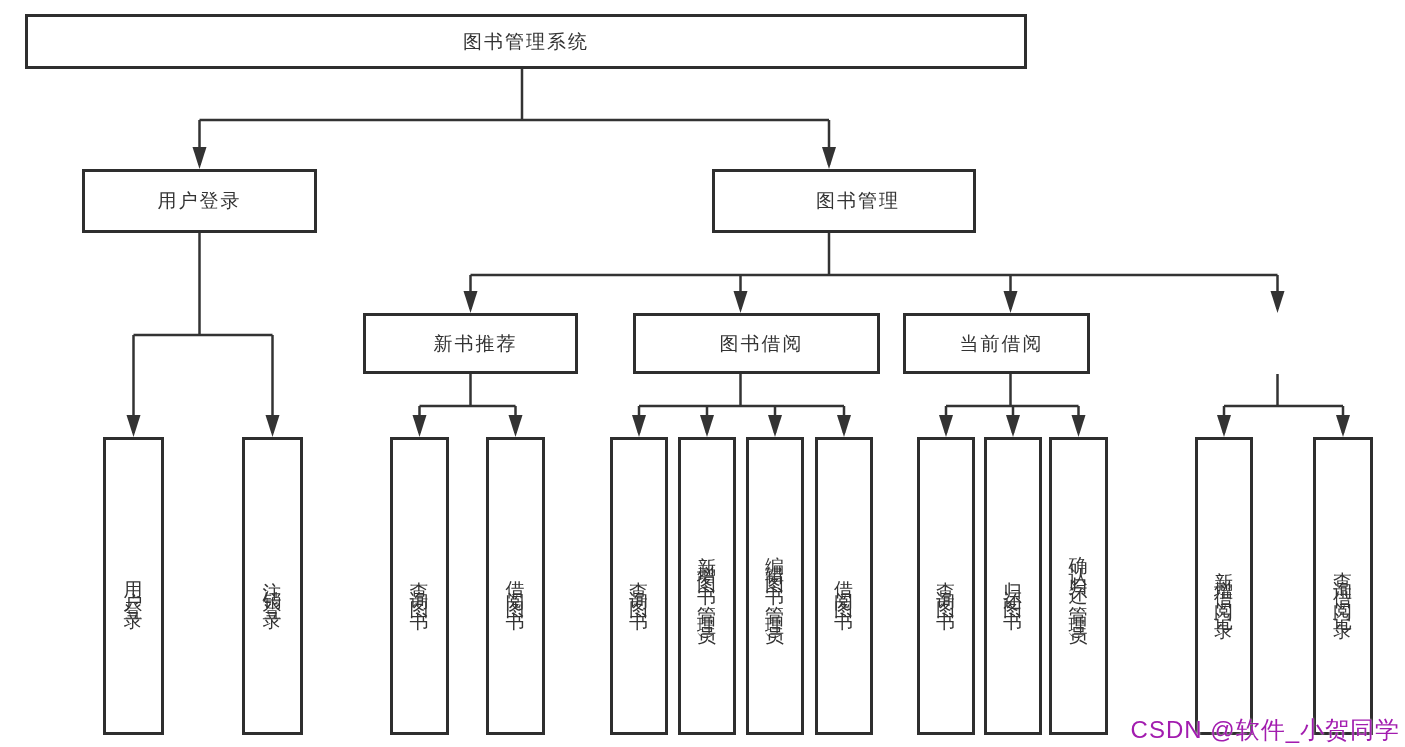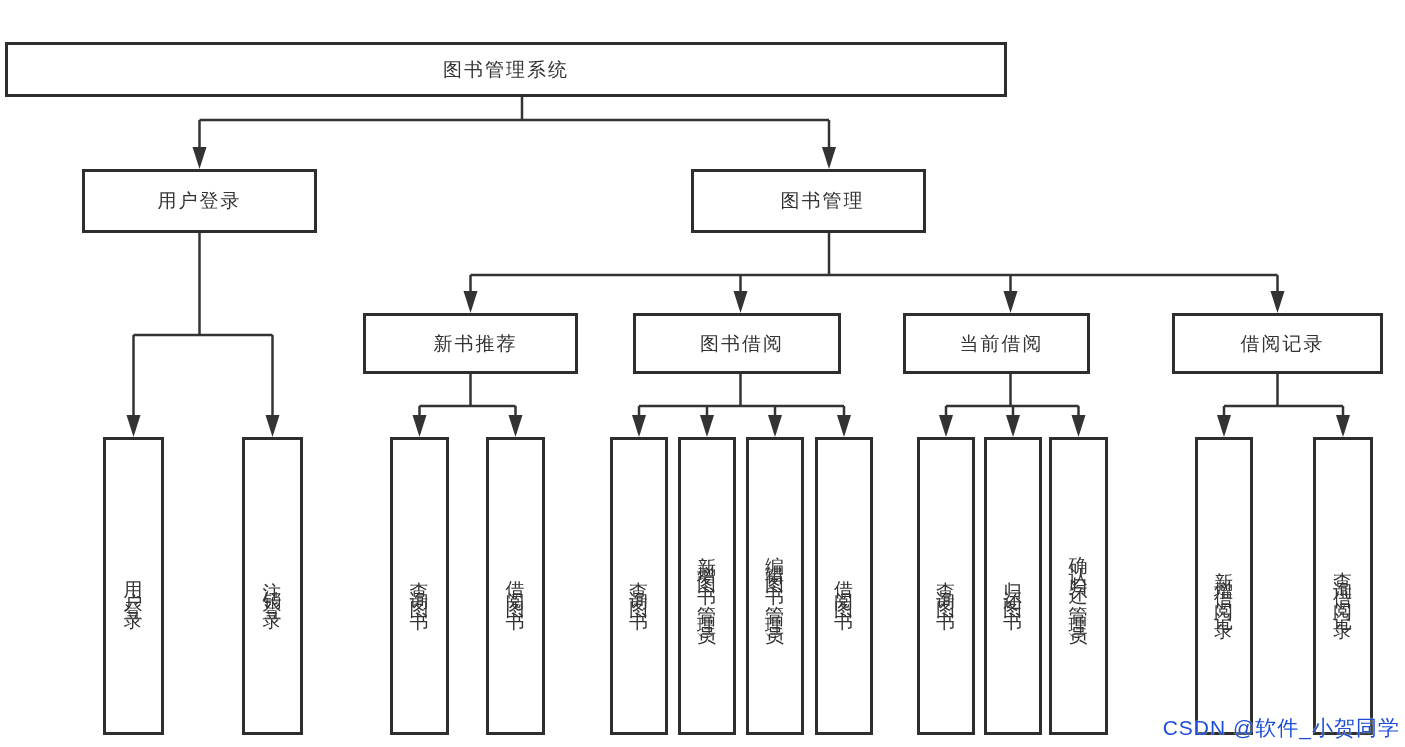--- a/index.html
+++ b/index.html
@@ -38,49 +38,49 @@
     white-space: nowrap;
   }
   .node.v .lbl {
     writing-mode: vertical-rl;
     text-orientation: mixed;
     font-size: 19px;
     letter-spacing: 10px;
     line-height: 1;
     white-space: nowrap;
   }
-  .root-box   { left: 5px;  top: 14px;  width: 1002px; height: 55px; margin-top: 28px; }
+  .root-box   { left: 25px;  top: 14px;  width: 1002px; height: 55px; }
   .l2a        { left: 82px;  top: 169px; width: 235px;  height: 64px; }
-  .l2b        { left: 691px; top: 169px; width: 235px;  height: 64px; padding-left: 28px; }
+  .l2b        { left: 712px; top: 169px; width: 264px;  height: 64px; padding-left: 28px; }
   .l3         { top: 313px; height: 61px; padding-left: 10px; }
   .l3a { left: 363px;  width: 215px; }
-  .l3b { left: 633px;  width: 208px; }
+  .l3b { left: 633px;  width: 247px; }
   .l3c { left: 903px;  width: 187px; }
   .l3d { left: 1172px; width: 211px; }
   .leaf { top: 437px; height: 298px; }
   .a1 { left: 103px;  width: 61px; }
   .a2 { left: 242px;  width: 61px; }
   .b1 { left: 390px;  width: 59px; }
   .b2 { left: 486px;  width: 59px; }
   .c1 { left: 610px;  width: 58px; }
   .c2 { left: 678px;  width: 58px; }
   .c3 { left: 746px;  width: 58px; }
   .c4 { left: 815px;  width: 58px; }
   .d1 { left: 917px;  width: 58px; }
   .d2 { left: 984px;  width: 58px; }
   .d3 { left: 1049px; width: 59px; }
   .e1 { left: 1195px; width: 58px; }
   .e2 { left: 1313px; width: 60px; }
   .watermark {
     position: absolute;
     right: 5px;
     top: 714px;
-    font-size: 21px;
+    font-size: 24px;
     letter-spacing: 1px;
-    color: #1d4ed8;
+    color: #a21caf;
     text-shadow: 0 0 2px #ffffff;
     z-index: 3;
     white-space: nowrap;
   }
   line { stroke: #333333; stroke-width: 2.5; }
   polygon { fill: #333333; }
 </style>
 </head>
 <body>
 
@@ -175,23 +175,20 @@
 
   <div class="node h l3 l3a">
     <span class="lbl">新书推荐</span>
   </div>
   <div class="node h l3 l3b">
     <span class="lbl">图书借阅</span>
   </div>
   <div class="node h l3 l3c">
     <span class="lbl">当前借阅</span>
   </div>
-  <div class="node h l3 l3d">
-    <span class="lbl">借阅记录</span>
-  </div>
 
   <div class="node v leaf a1">
     <span class="lbl">用户登录</span>
   </div>
   <div class="node v leaf a2">
     <span class="lbl">注销登录</span>
   </div>
 
   <div class="node v leaf b1">
     <span class="lbl">查询图书</span>

